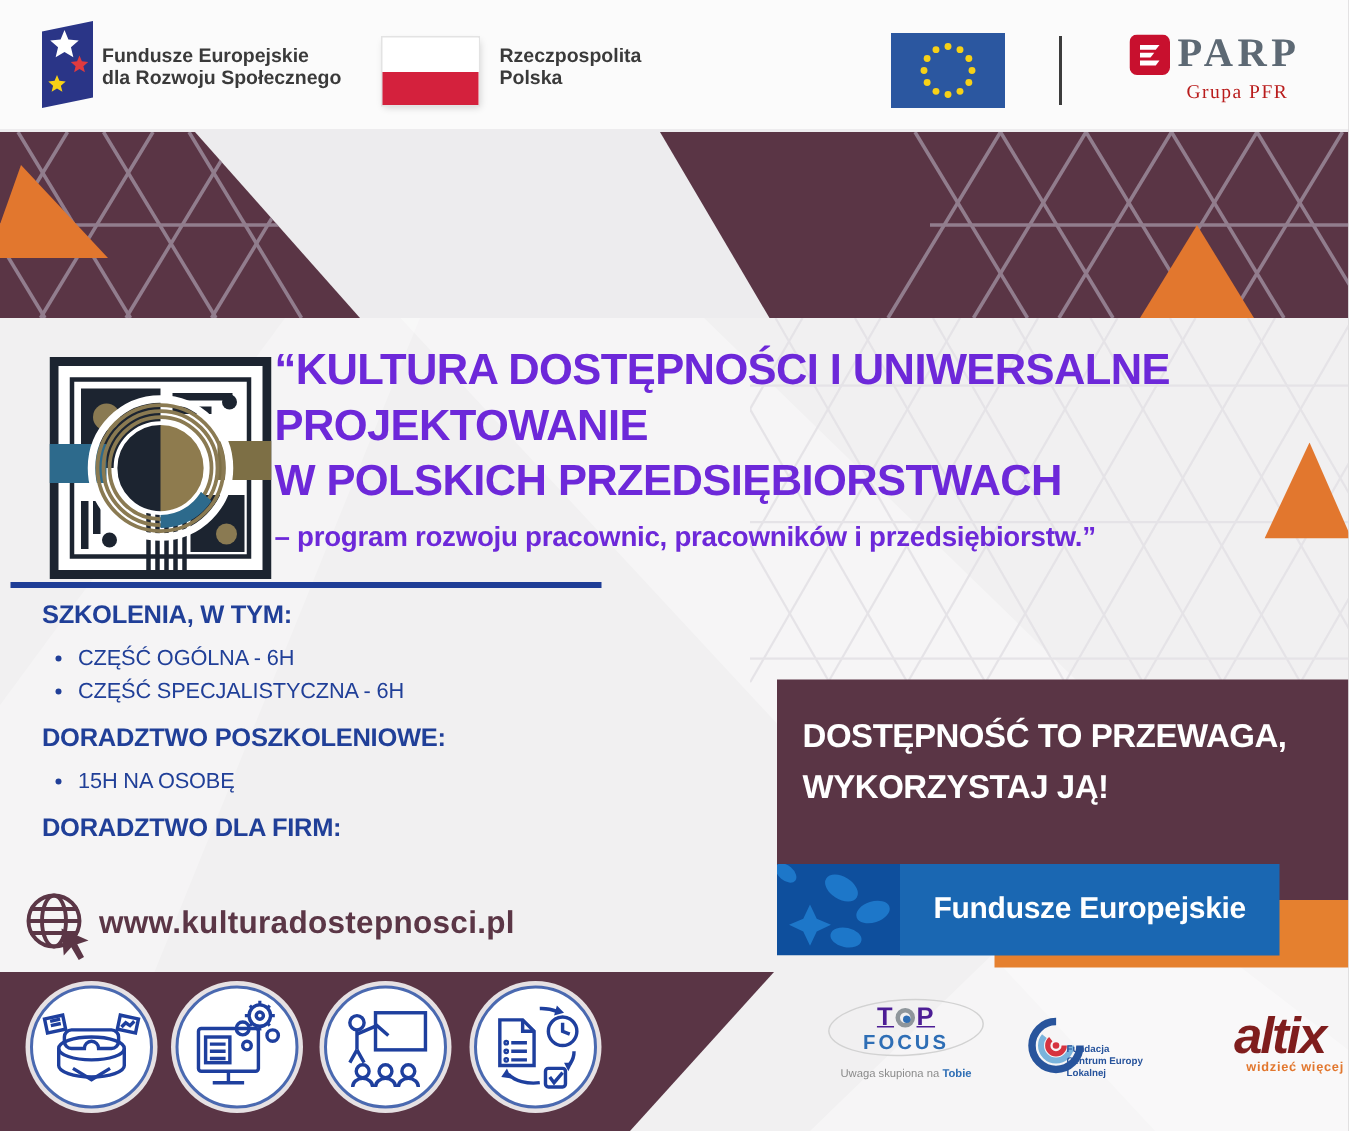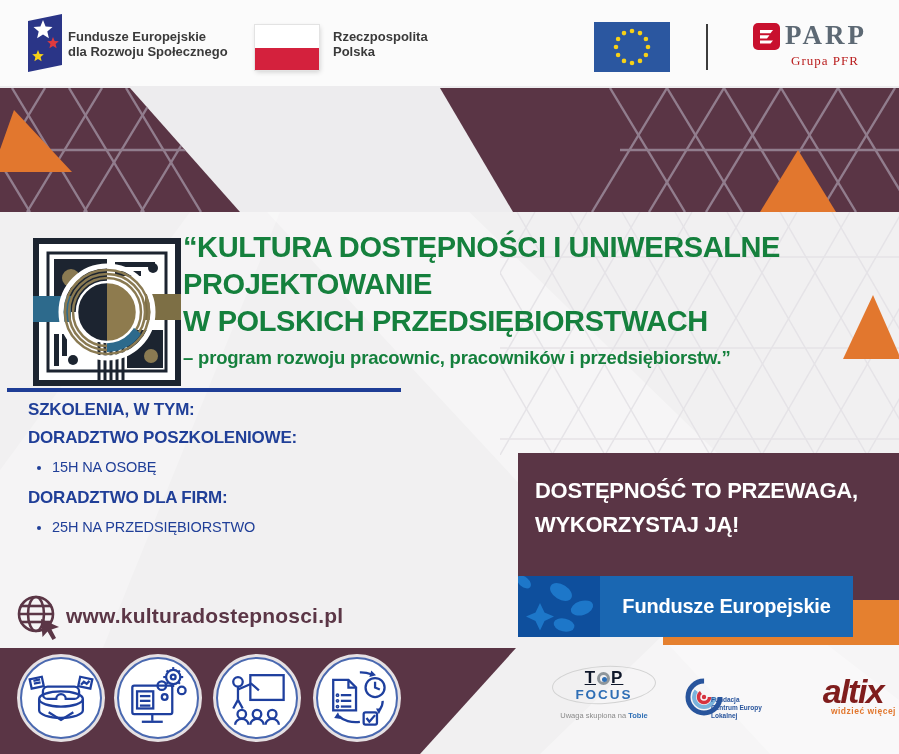--- a/index.html
+++ b/index.html
@@ -11,21 +11,21 @@
   .header{position:absolute;left:0;top:0;width:899px;height:86px;background:#fbfbfb;}
   .hdr-2line{font-size:13px;line-height:15px;font-weight:bold;color:#3a3a3a;}
   .pl-flag{position:absolute;left:255px;top:25px;width:64px;height:45px;box-shadow:0 0 0 1px #e3e3e3,1px 2px 5px rgba(0,0,0,.18);}
   .pl-flag .w{height:50%;background:#fff;}
   .pl-flag .r{height:50%;background:#d4213d;}
   .hdr-divider{position:absolute;left:706px;top:24px;width:2px;height:46px;background:#3c3c3c;}
   .parp-word{position:absolute;left:785px;top:20px;font-family:"Liberation Serif",serif;font-size:27px;font-weight:600;letter-spacing:3px;color:#5d6974;}
   .parp-group{position:absolute;left:791px;top:53px;font-family:"Liberation Serif",serif;font-size:13px;letter-spacing:1px;color:#b91c1c;}
 
   
-  .title-block{position:absolute;left:183px;top:229px;width:670px;color:#15803d;}
+  .title-block{position:absolute;left:183px;top:229px;width:670px;color:#6d28d9;}
   .title-line{font-size:29px;line-height:37px;font-weight:bold;letter-spacing:-0.4px;}
   .title-sub{font-size:18.5px;line-height:23px;font-weight:bold;margin-top:6px;letter-spacing:-0.2px;}
 
   .blue-divider{position:absolute;left:7px;top:388px;width:394px;height:4px;background:#1e3d96;}
 
   
   .details{position:absolute;left:28px;top:400px;width:420px;color:#203f98;}
   .details h3{font-size:17px;line-height:20px;font-weight:bold;margin:0 0 8px 0;letter-spacing:-0.2px;}
   .details ul{margin:0 0 10px 0;padding:0 0 0 24px;}
   .details li{font-size:14.5px;line-height:22px;letter-spacing:-0.1px;}
@@ -40,21 +40,21 @@
   .banner{position:absolute;left:518px;top:576px;width:335px;height:61px;display:flex;}
   .banner-motif{width:82px;height:61px;flex:none;}
   .banner-label{flex:1;background:#1a67b2;color:#fff;font-size:20px;font-weight:bold;display:flex;align-items:center;justify-content:center;letter-spacing:-0.2px;}
 
   
   .circle{position:absolute;width:82px;height:82px;border-radius:50%;background:#fff;border:2px solid #4a69b0;box-shadow:0 0 0 3px rgba(255,255,255,.85);}
   .circle svg{display:block;}
 
   
   .topfocus{position:absolute;left:552px;top:668px;width:104px;text-align:center;color:#9aa0a5;}
-  .tf-top{font-size:17px;font-weight:bold;letter-spacing:1px;color:#0f172a;text-decoration:underline;}
+  .tf-top{font-size:17px;font-weight:bold;letter-spacing:1px;color:#4c1d95;text-decoration:underline;}
   .tf-o{display:inline-block;width:13px;height:13px;border:3px solid #8f969b;border-radius:50%;position:relative;top:2px;margin:0 1px;}
   .tf-o span{position:absolute;left:2px;top:2px;width:5px;height:5px;border-radius:50%;background:#2e6eb5;}
   .tf-focus{font-size:13.5px;font-weight:bold;letter-spacing:2px;color:#2e6eb5;margin-top:-1px;}
   .tf-tagline{font-size:7.5px;color:#8a8a8a;margin-top:9px;}
   .tf-tagline b{color:#2e6eb5;}
   .tf-ellipse{position:absolute;left:0px;top:-2px;width:104px;height:38px;border:1px solid #d2d2d2;border-radius:50%;transform:rotate(-3deg);}
 
   .fundacja{position:absolute;left:683px;top:676px;width:130px;height:46px;}
   .fund-text{position:absolute;left:28px;top:20px;font-size:6.5px;line-height:8px;color:#28549c;font-weight:bold;}
 
@@ -241,28 +241,29 @@
   </div>
 
   <svg class="abs" style="left:843px;top:295px" width="58" height="64">
     <polygon points="30,0 58,64 0,64" fill="#e2772e"></polygon>
   </svg>
 
   <div class="blue-divider"></div>
 
   <div class="details">
     <h3>SZKOLENIA, W TYM:</h3>
+    <ul>
+      <li>CZĘŚĆ OGÓLNA - 6H</li>
+      <li>CZĘŚĆ SPECJALISTYCZNA - 6H</li>
+    </ul>
     <h3>DORADZTWO POSZKOLENIOWE:</h3>
     <ul>
       <li>15H NA OSOBĘ</li>
     </ul>
     <h3>DORADZTWO DLA FIRM:</h3>
-    <ul>
-      <li>25H NA PRZEDSIĘBIORSTWO</li>
-    </ul>
   </div>
 
   <svg class="abs" style="left:14px;top:592px" width="50" height="50" viewBox="0 0 50 50">
     <g fill="none" stroke="#5b3646" stroke-width="2.6">
       <circle cx="22" cy="22" r="17"></circle>
       <ellipse cx="22" cy="22" rx="8" ry="17"></ellipse>
       <line x1="6" y1="14" x2="38" y2="14"></line>
       <line x1="5" y1="22" x2="39" y2="22"></line>
       <line x1="6" y1="30" x2="38" y2="30"></line>
     </g>

